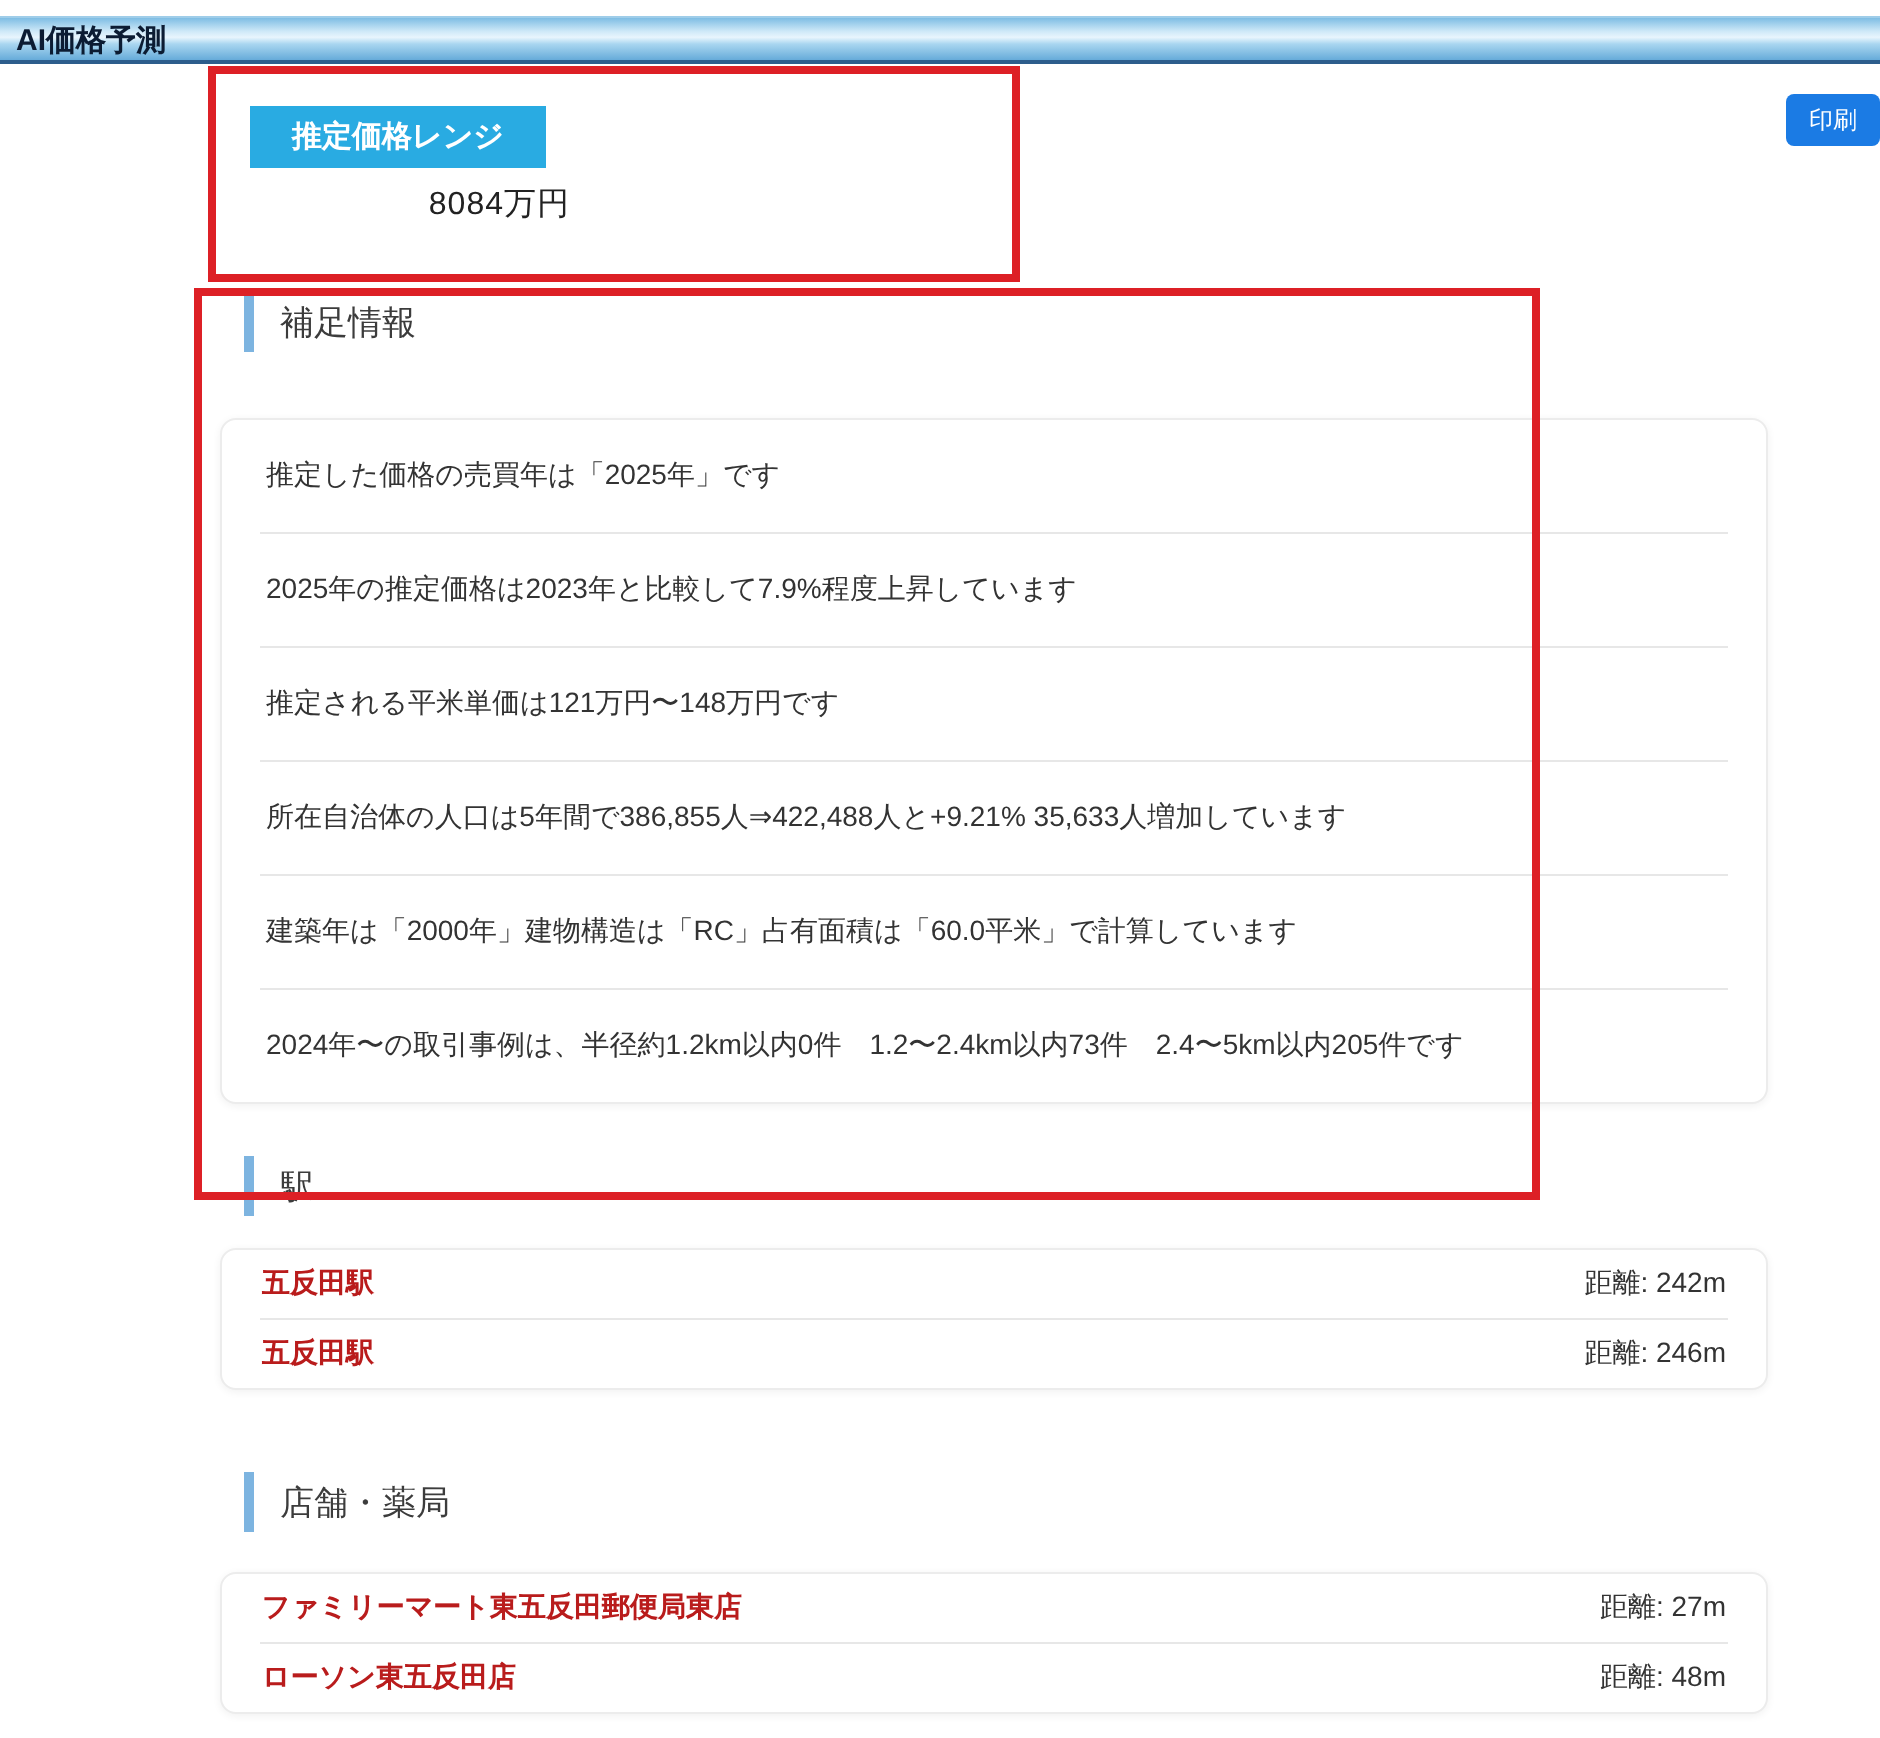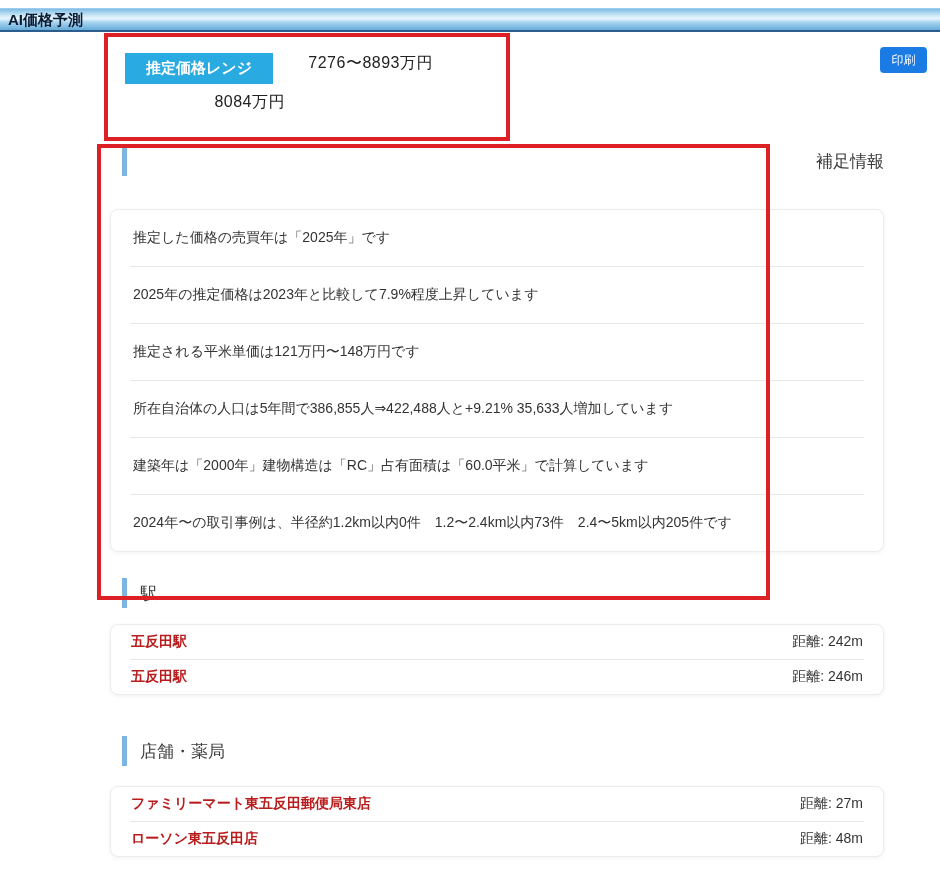--- a/index.html
+++ b/index.html
@@ -22,21 +22,21 @@
     background: linear-gradient(180deg,
       #7ebde4 0%, #cfe9f8 32%, #e8f5fd 46%,
       #a9d6f0 62%, #66abd9 100%);
     border-top: 1px solid #9fcde9;
     border-bottom: 2px solid #2d5d8c;
     font-size: 15px; font-weight: bold; color: #0c1c33;
   }
 
   
   .print-btn {
-    position: absolute; top: 47px; right: 13px;
+    position: absolute; top: 47px; right: 0;
     width: 47px; height: 26px;
     background: #1b7be4; color: #fff;
     border: none; border-radius: 4px;
     font-size: 12px; cursor: pointer;
     font-family: Liberation Serif, serif;
   }
 
   
   .content { margin-left: 110px; width: 774px; }
 
@@ -46,21 +46,21 @@
   .price-label {
     width: 148px; height: 31px;
     background: #29abe2; color: #ffffff;
     font-size: 15px; font-weight: bold;
     display: flex; align-items: center; justify-content: center;
   }
   .price-value { width: 160px; text-align: right; font-size: 16px; color: #222; letter-spacing: .5px; }
 
   
   .section-heading { display: flex; align-items: center; font-size: 17px; color: #3c3c3c; }
-  .sh-1 { margin-top: 33px; justify-content: space-between; }
+  .sh-1 { margin-top: 33px; }
   .sh-2 { margin-top: 26px; }
   .sh-3 { margin-top: 41px; }
   .accent-bar { width: 5px; height: 30px; background: #7db4e0; margin-left: 12px; margin-right: 13px; flex: none; }
 
   
   .card {
     background: #fff;
     border: 1px solid #ececec;
     border-radius: 8px;
     box-shadow: 0 1px 4px rgba(0,0,0,0.06);
@@ -105,21 +105,20 @@
   <span>AI価格予測</span>
 </div>
 
 <button class="print-btn">印刷</button>
 
 <div class="content">
 
   <div class="price-summary">
     <div class="price-row">
       <div class="price-label">推定価格レンジ</div>
-      <div class="price-value">7276〜8893万円</div>
     </div>
     <div class="price-row">
       <div class="price-value">8084万円</div>
     </div>
   </div>
 
   <div class="section-heading sh-1">
     <span class="accent-bar"></span>
     <span>補足情報</span>
   </div>

